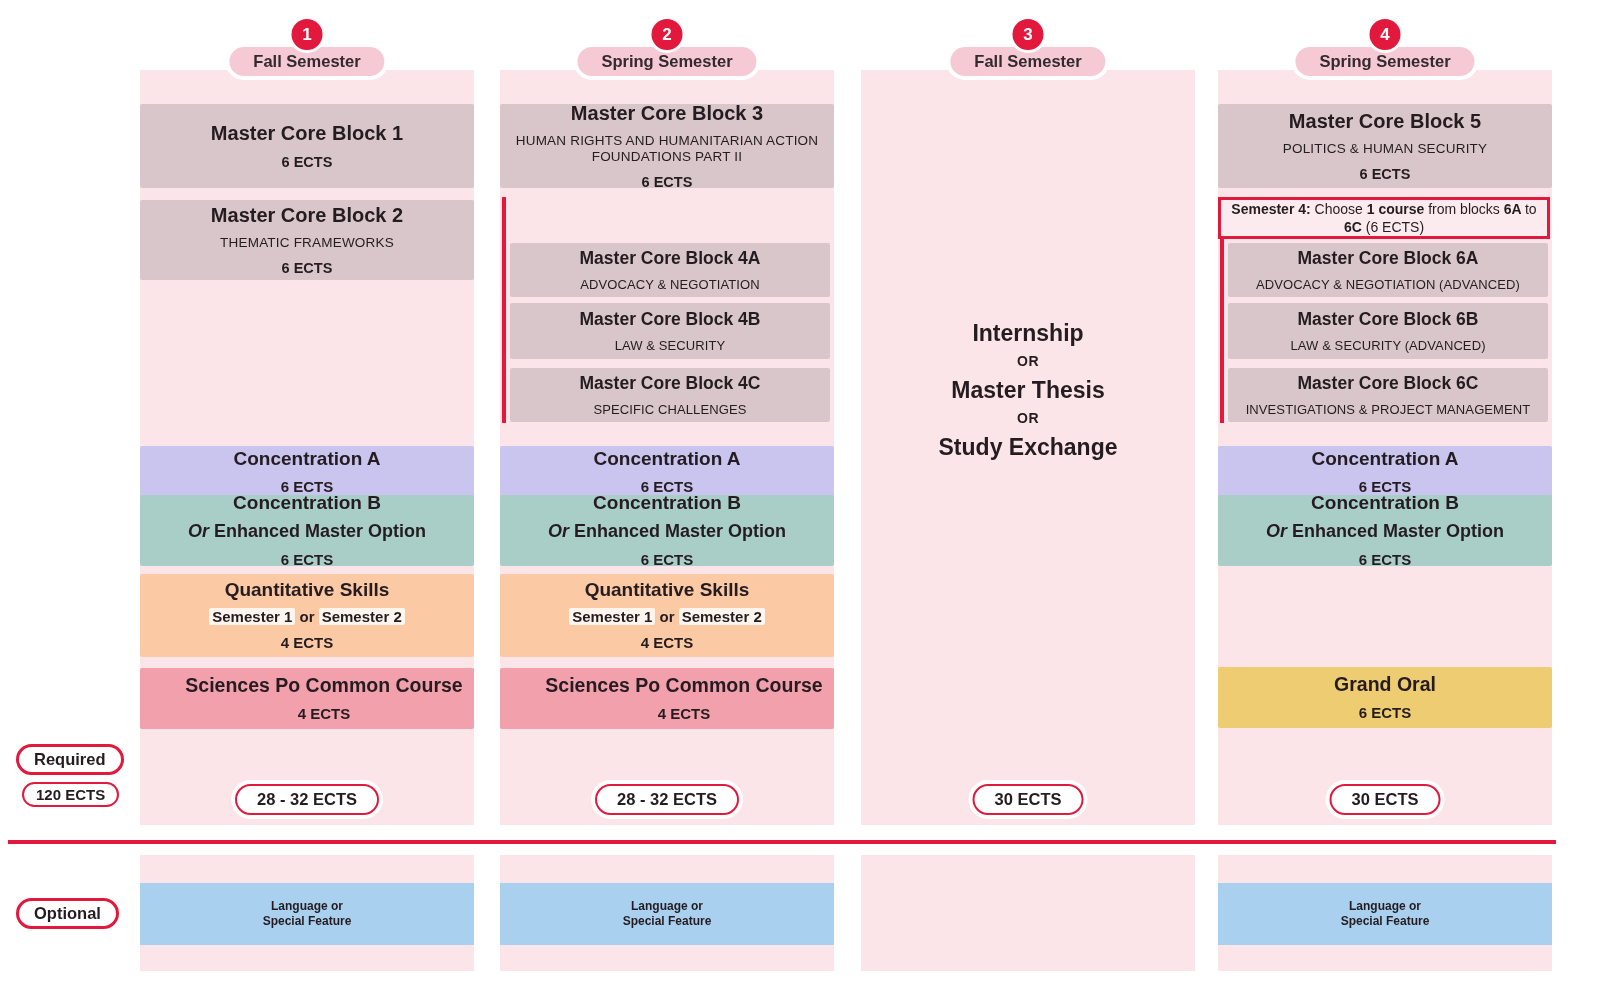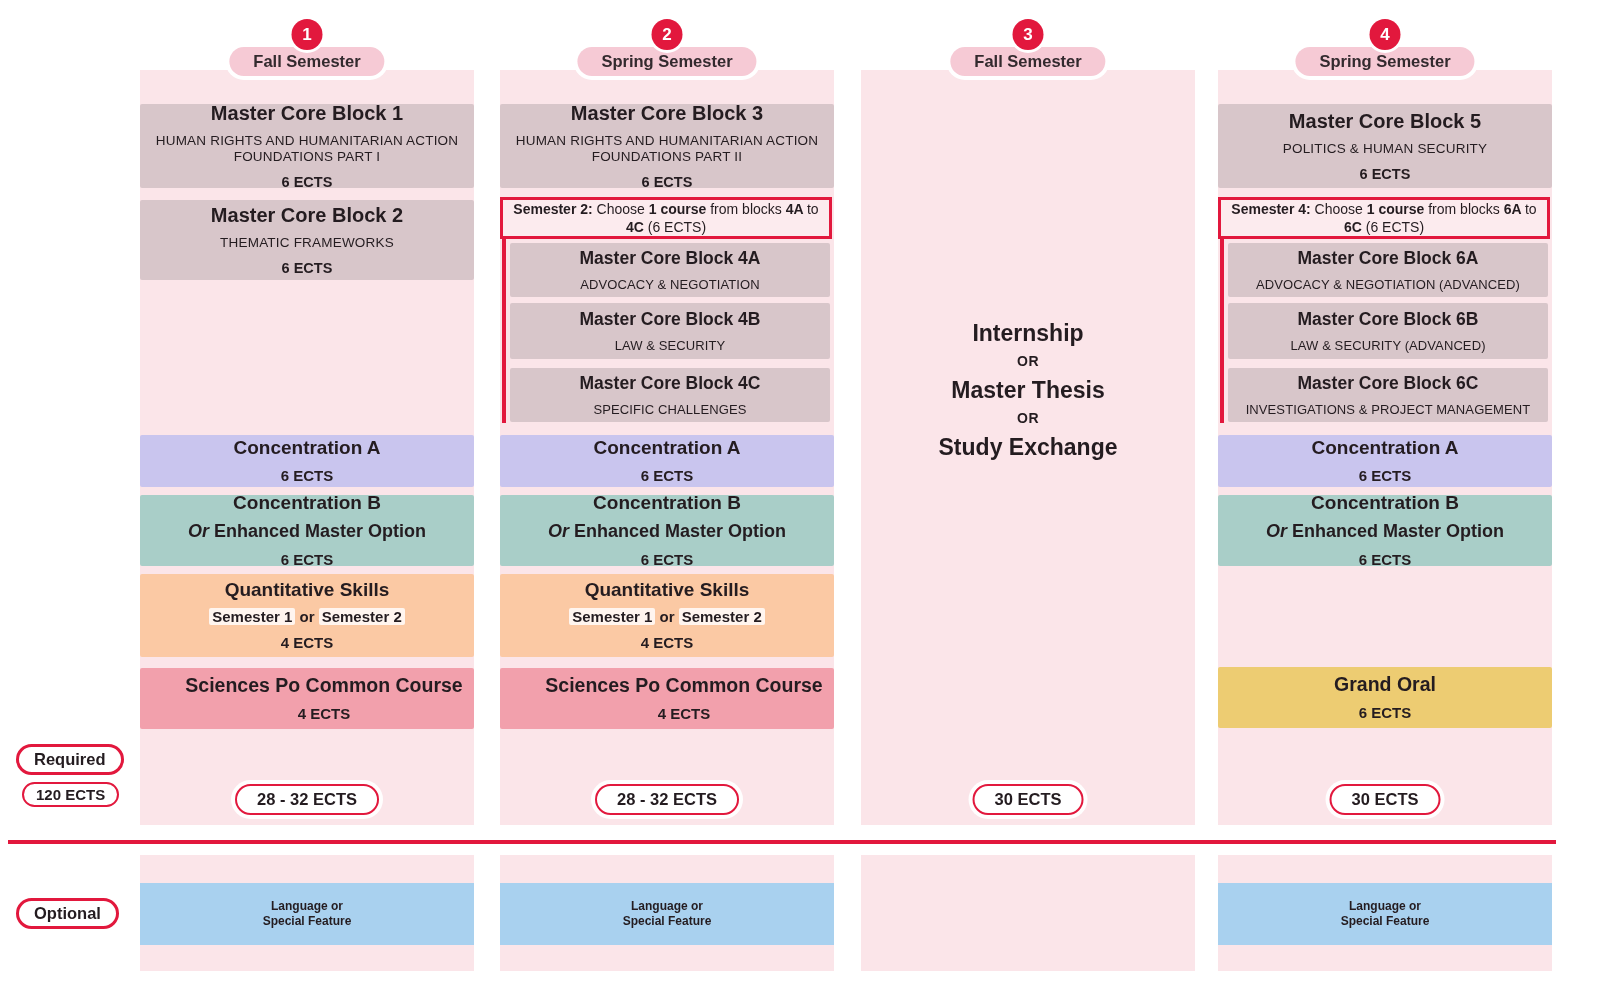--- a/index.html
+++ b/index.html
@@ -13,21 +13,21 @@
   .badge{position:absolute;top:19px;left:50%;transform:translateX(-50%);
          width:31px;height:31px;border-radius:50%;background:#e2183d;color:#fff;
          font-weight:700;font-size:17px;display:flex;align-items:center;justify-content:center;
          box-shadow:0 0 0 3px #fff;z-index:5;}
   .sem-pill{position:absolute;top:47px;left:50%;transform:translateX(-50%);
             background:#f6cad5;border-radius:17px;padding:5px 24px;font-size:16.5px;
             font-weight:600;color:#332a2e;white-space:nowrap;box-shadow:0 0 0 4px #fff;z-index:4;}
   .block{position:absolute;left:0;right:0;display:flex;flex-direction:column;
          justify-content:center;align-items:center;text-align:center;border-radius:2px;line-height:1.2;gap:6px;}
   .mauve{background:#d8c6ca;}
-  .lav{background:#c9c5ee;}
+  .lav{background:#c9c5ee;margin-top:11px;}
   .teal{background:#a9cec8;}
   .peach{background:#fbc9a4;}
   .rose{background:#f2a0ac;}
   .gold{background:#edcc72;}
   .t-xl{font-weight:700;font-size:20px;}
   .t-lg{font-weight:700;font-size:19px;}
   .t-md{font-weight:700;font-size:17.5px;}
   .sub{font-size:13.5px;margin-top:2px;letter-spacing:.2px;}
   .sub-sm{font-size:13px;margin-top:2px;letter-spacing:.1px;}
   .ects{font-size:14.5px;font-weight:600;margin-top:3px;}
@@ -74,21 +74,20 @@
 
   <div class="col" style="left:140px;">
     <div class="colbg req-bg"></div>
     <div class="badge">
         <span>1</span>
       </div>
     <div class="sem-pill"><span>Fall Semester</span></div>
 
     <div class="block mauve r-core1">
       <div class="t-xl">Master Core Block 1</div>
-      <div class="sub">HUMAN RIGHTS AND HUMANITARIAN ACTION FOUNDATIONS PART I</div>
       <div class="ects">6 ECTS</div>
     </div>
     <div class="block mauve r-core2">
       <div class="t-xl">Master Core Block 2</div>
       <div class="sub">THEMATIC FRAMEWORKS</div>
       <div class="ects">6 ECTS</div>
     </div>
     <div class="block lav r-conca">
       <div class="t-lg">Concentration A</div>
       <div class="c-ects">6 ECTS</div>
@@ -123,23 +122,20 @@
       </div>
     <div class="sem-pill"><span>Spring Semester</span></div>
 
     <div class="block mauve r-core1">
       <div class="t-xl">Master Core Block 3</div>
       <div class="sub">HUMAN RIGHTS AND HUMANITARIAN ACTION FOUNDATIONS PART II</div>
       <div class="ects">6 ECTS</div>
     </div>
 
     <div class="redbar"></div>
-    <div class="caption r-caption">
-        <span><span class="seg-b">Semester 2: </span><span>Choose </span><span class="seg-b">1 course </span><span>from blocks </span><span class="seg-b">4A </span><span>to </span><span class="seg-b">4C </span><span>(6 ECTS)</span></span>
-      </div>
 
     <div class="block mauve choice r-choice1">
       <div class="t-md">Master Core Block 4A</div>
       <div class="sub-sm">ADVOCACY &amp; NEGOTIATION</div>
     </div>
     <div class="block mauve choice r-choice2">
       <div class="t-md">Master Core Block 4B</div>
       <div class="sub-sm">LAW &amp; SECURITY</div>
     </div>
     <div class="block mauve choice r-choice3">

